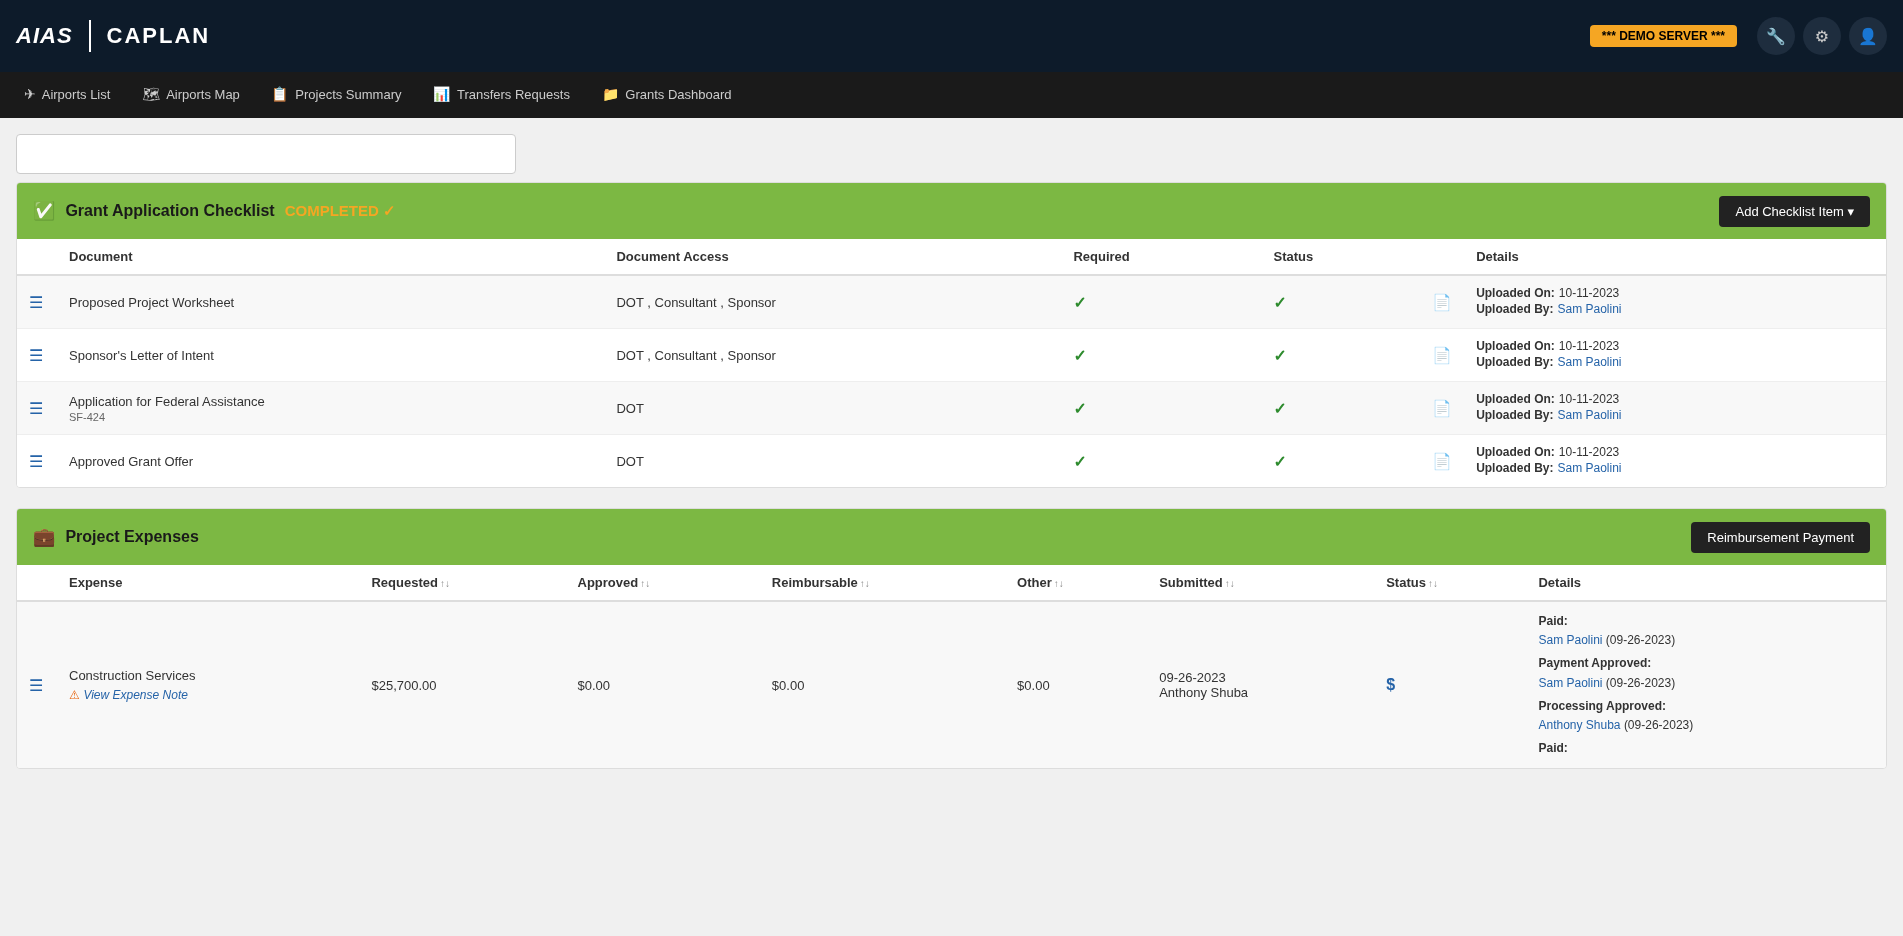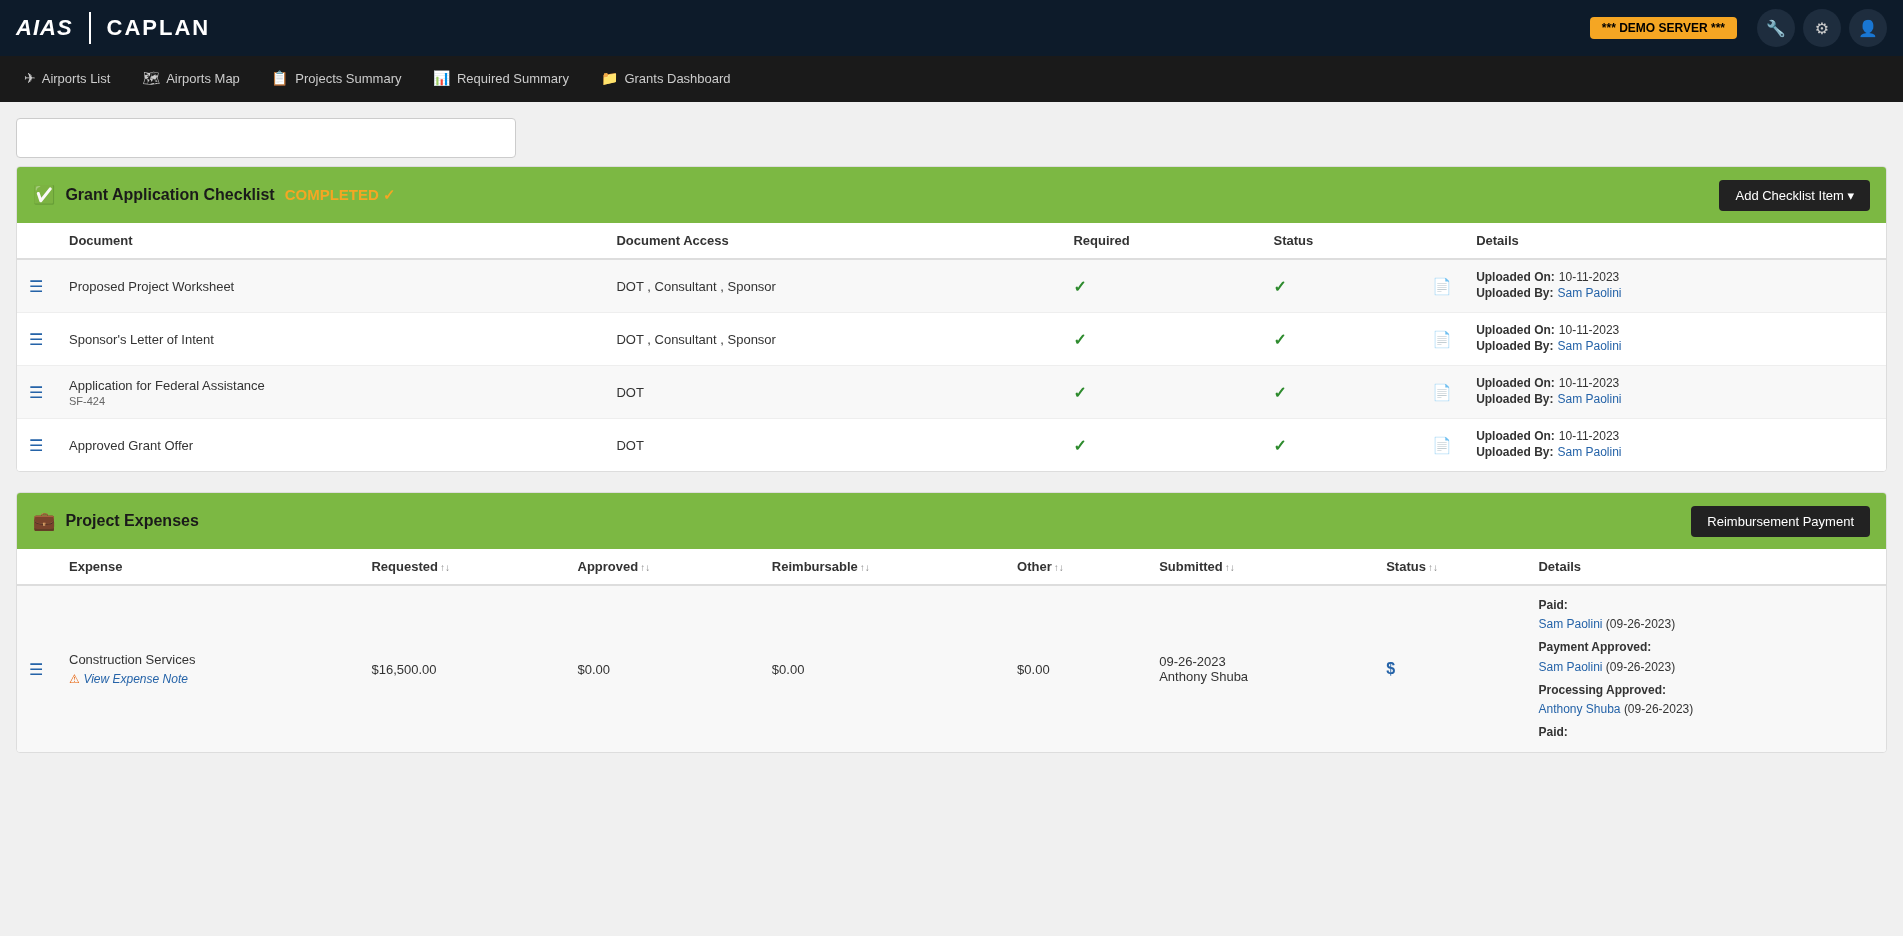--- a/index.html
+++ b/index.html
@@ -4,21 +4,21 @@
   <style>
     * { box-sizing: border-box; margin: 0; padding: 0; }
     body { font-family: Arial, sans-serif; font-size: 13px; background: #f0f0f0; color: #333; }
 
     
     .top-nav {
       background: #0d1b2a;
       display: flex;
       align-items: center;
       padding: 0 16px;
-      height: 56px;
+      height: 72px;
       position: relative;
     }
     .logo-area {
       display: flex;
       align-items: center;
       gap: 8px;
       color: #fff;
       font-size: 22px;
       font-weight: bold;
       font-style: italic;
@@ -263,21 +263,21 @@
   <a class="menu-item">
     <span class="menu-icon">🗺</span>
     <span>Airports Map</span>
   </a>
   <a class="menu-item">
     <span class="menu-icon">📋</span>
     <span>Projects Summary</span>
   </a>
   <a class="menu-item">
     <span class="menu-icon">📊</span>
-    <span>Required Summary</span>
+    <span>Transfers Requests</span>
   </a>
   <a class="menu-item">
     <span class="menu-icon">📁</span>
     <span>Grants Dashboard</span>
   </a>
 </div>
 
 <div class="page-content">
 
   <div class="search-stub"></div>
@@ -471,21 +471,21 @@
     <td>
       <span class="row-icon">☰</span>
     </td>
     <td>
       <div>Construction Services</div>
       <div style="margin-top:4px;">
         <span class="warning-icon">⚠</span>
         <a class="view-note-link">View Expense Note</a>
       </div>
     </td>
-    <td>$16,500.00</td>
+    <td>$25,700.00</td>
     <td>$0.00</td>
     <td>$0.00</td>
     <td>$0.00</td>
     <td>
       <div>09-26-2023</div>
       <div>Anthony Shuba</div>
     </td>
     <td>
       <span class="dollar-icon-cell">$</span>
     </td>

